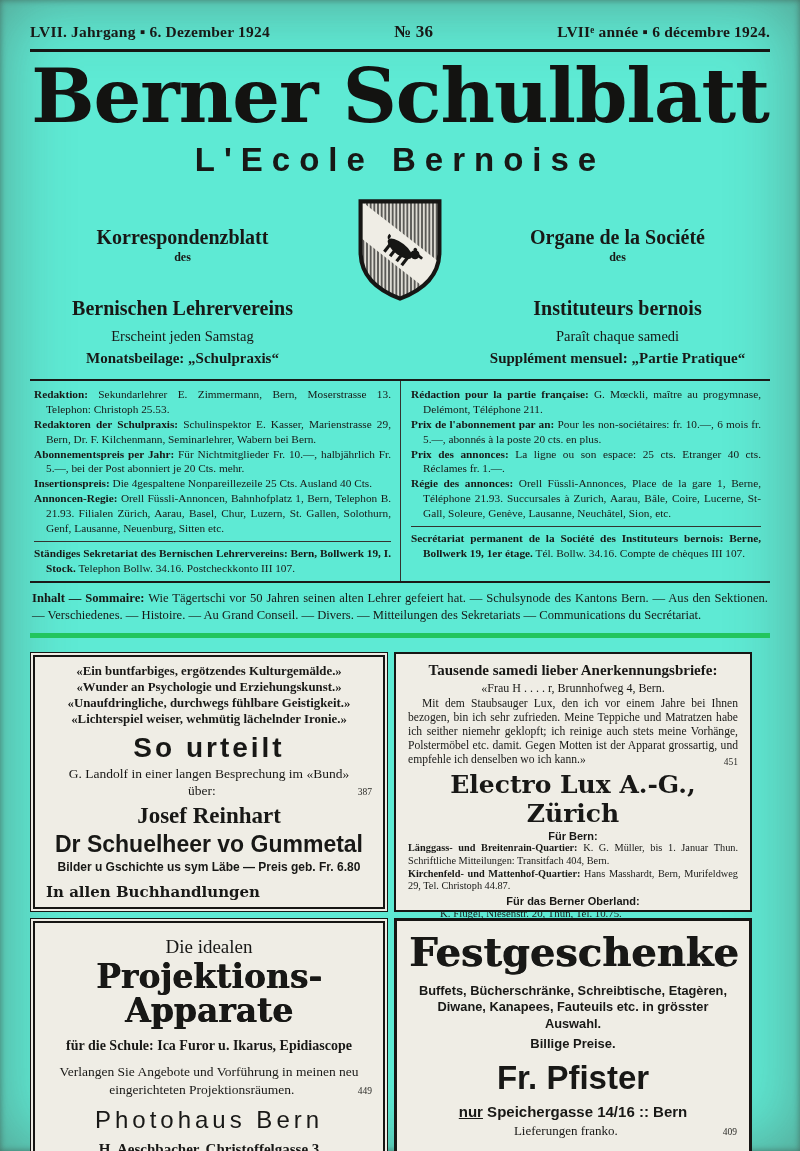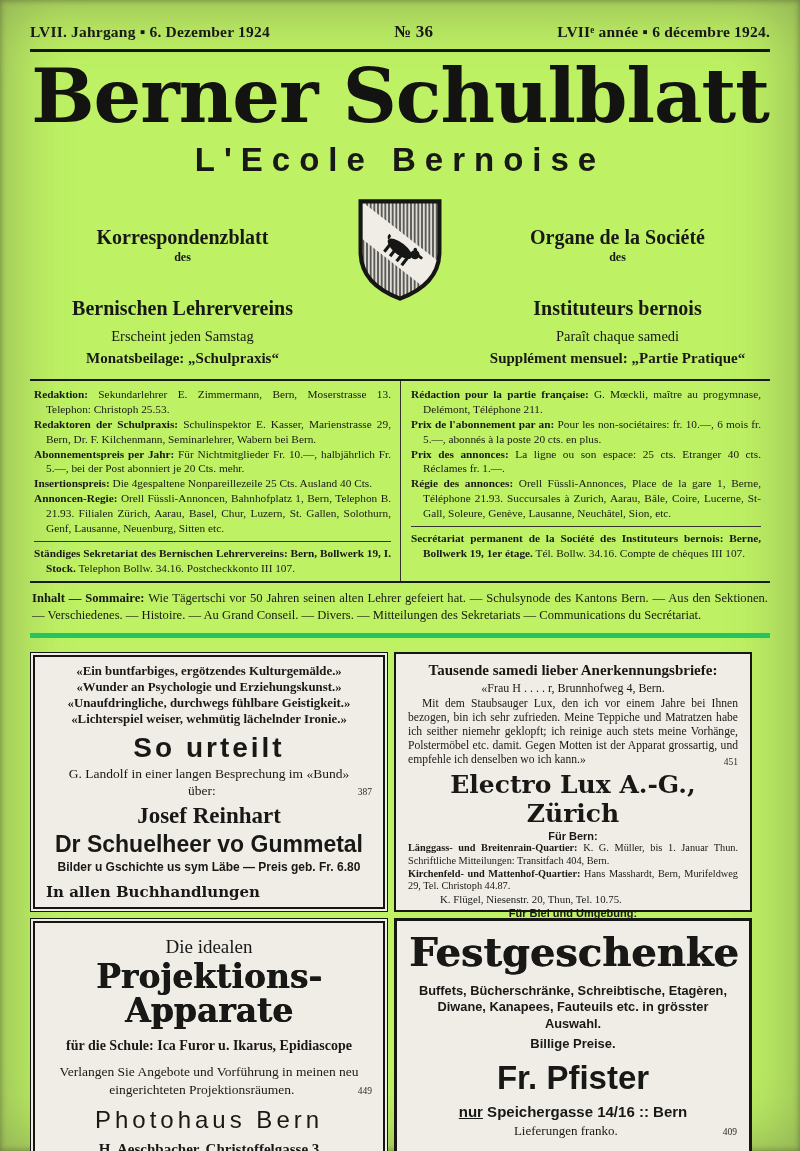--- a/index.html
+++ b/index.html
@@ -1,19 +1,19 @@
 <!DOCTYPE html>
 <html><head>
 <meta charset="utf-8">
 <style>
   * { margin:0; padding:0; box-sizing:border-box; }
   html,body { background:#84827c; }
   .page {
     width:800px; height:1151px; margin:0 auto; position:relative;
-    background:#bef264; color:#181816; overflow:hidden;
+    background:#5eead4; color:#181816; overflow:hidden;
     font-family:"Liberation Serif", serif;
     box-shadow: inset 0 0 70px rgba(70,66,58,.45), inset 0 0 6px rgba(40,38,32,.5);
     padding:22px 30px 10px 30px;
   }
   
   .hdr-row { display:flex; justify-content:space-between; align-items:baseline; font-weight:bold; font-size:15.5px; letter-spacing:.2px; }
   .hdr-center { font-size:17px; }
   .rule-thick { height:3px; background:#161614; margin:7px 0 2px 0; }
 
   
@@ -204,20 +204,21 @@
       <div class="lux-head">Tausende samedi lieber Anerkennungsbriefe:</div>
       <div class="lux-qintro">«Frau H . . . . r, Brunnhofweg 4, Bern.</div>
       <div class="lux-body">
         <span>Mit dem Staubsauger Lux, den ich vor einem Jahre bei Ihnen bezogen, bin ich sehr zufrieden. Meine Teppiche und Matratzen habe ich seither niemehr geklopft; ich reinige auch stets meine Vorhänge, Polstermöbel etc. damit. Gegen Motten ist der Apparat grossartig, und empfehle ich denselben wo ich kann.»</span>
         <span class="ref">451</span>
       </div>
       <div class="lux-co">Electro Lux A.-G., Zürich</div>
       <div class="lux-sect">Für Bern:</div>
       <div class="lux-det"><b>Länggass- und Breitenrain-Quartier:</b><span> K. G. Müller, bis 1. Januar Thun. Schriftliche Mitteilungen: Transitfach 404, Bern.</span></div>
       <div class="lux-det"><b>Kirchenfeld- und Mattenhof-Quartier:</b><span> Hans Masshardt, Bern, Murifeldweg 29, Tel. Christoph 44.87.</span></div>
+      <div class="lux-sect">Für das Berner Oberland:</div>
       <div class="lux-line">K. Flügel, Niesenstr. 20, Thun, Tel. 10.75.</div>
       <div class="lux-sect">Für Biel und Umgebung:</div>
       <div class="lux-line">F. Wenger, Rainstr. 30, Biel-Madretsch, Tel. 18.61.</div>
     </div>
 
     <div class="ad ad-dbl">
       <div class="ad-dbl-inner">
         <div class="proj-intro">Die idealen</div>
         <div class="proj-title">Projektions-Apparate</div>
         <div class="proj-sub">für die Schule: Ica Furor u. Ikarus, Epidiascope</div>

